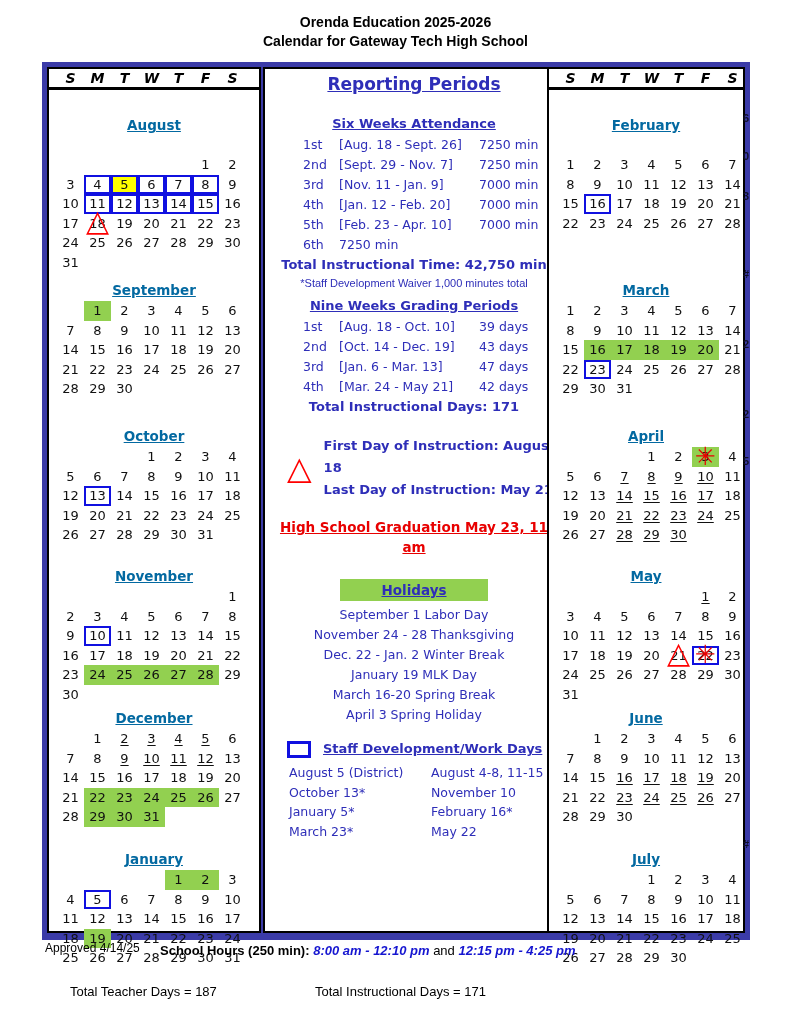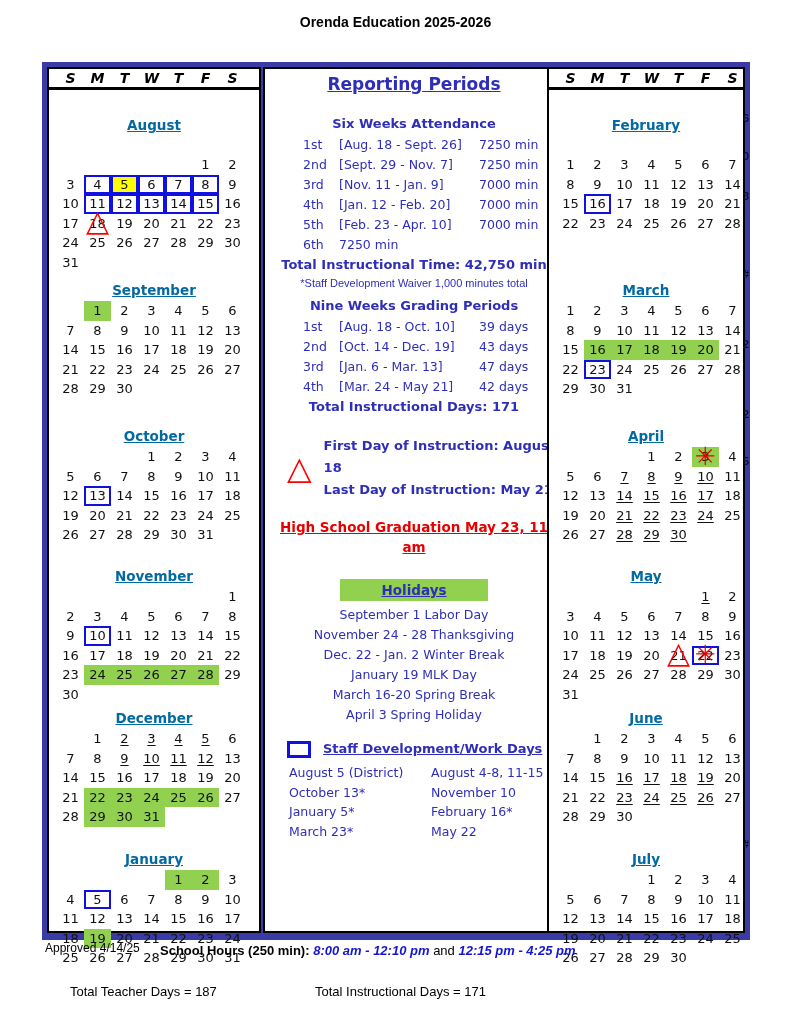--- a/index.html
+++ b/index.html
@@ -29,21 +29,21 @@
   .day{position:relative;text-align:center;font-size:13px;line-height:19px;color:#111;}
   .day.green{background:#92D050;}
   .day.yellow{background:#FFFF00;}
   .day.bluebox{box-shadow:inset 0 0 0 2px #1010E0;}
   .day.underline{text-decoration:underline;text-underline-offset:2px;}
   .overlay-triangle{position:absolute;left:50%;top:50%;transform:translate(-50%,-58%);font-size:30px;color:#FF0000;font-weight:bold;line-height:1;}
   .overlay-star{position:absolute;left:50%;top:50%;transform:translate(-50%,-52%);font-size:25px;color:#E80000;line-height:1;}
   
   #middle-panel{padding:0 8px;font-size:12.5px;}
   .rp-title{text-align:center;font-size:17px;font-weight:bold;text-decoration:underline;margin-top:4px;line-height:22px;}
-  .section-head{text-align:center;font-weight:bold;font-size:13px;line-height:18px;}
+  .section-head{text-align:center;font-weight:bold;font-size:13px;text-decoration:underline;line-height:18px;}
   .six-head{margin-top:20px;}
   .nine-head{margin-top:6px;}
   .period-rows{margin-top:2px;}
   .period-row{display:flex;line-height:20px;padding-left:30px;}
   .period-row .lbl{width:36px;}
   .period-row .rng{width:140px;}
   .period-row .val{flex:1;}
   .total-line{text-align:center;font-weight:bold;font-size:13px;line-height:20px;}
   .small-note{text-align:center;font-family:"Liberation Sans",sans-serif;font-size:11px;line-height:16px;}
   .instruction-block{display:flex;align-items:center;gap:12px;margin-top:18px;padding-left:14px;}
@@ -67,20 +67,21 @@
   .hours-time{color:#1515D0;font-weight:bold;font-style:italic;}
   #total-teacher{left:70px;top:984px;font-size:13px;}
   #total-instructional{left:315px;top:984px;font-size:13px;}
   .artifact{position:absolute;left:743px;font-size:11px;font-weight:bold;color:#101028;font-family:"Liberation Sans",sans-serif;z-index:5;}
 </style>
 </head>
 <body>
 
 <div class="page-header">
   <div>Orenda Education 2025-2026</div>
+  <div>Calendar for Gateway Tech High School</div>
 </div>
 
 <div id="frame">
 
   <div class="panel" id="left-panel">
     <div class="day-head" id="left-dayhead">
         <span>S</span>
         <span>M</span>
         <span>T</span>
         <span>W</span>

